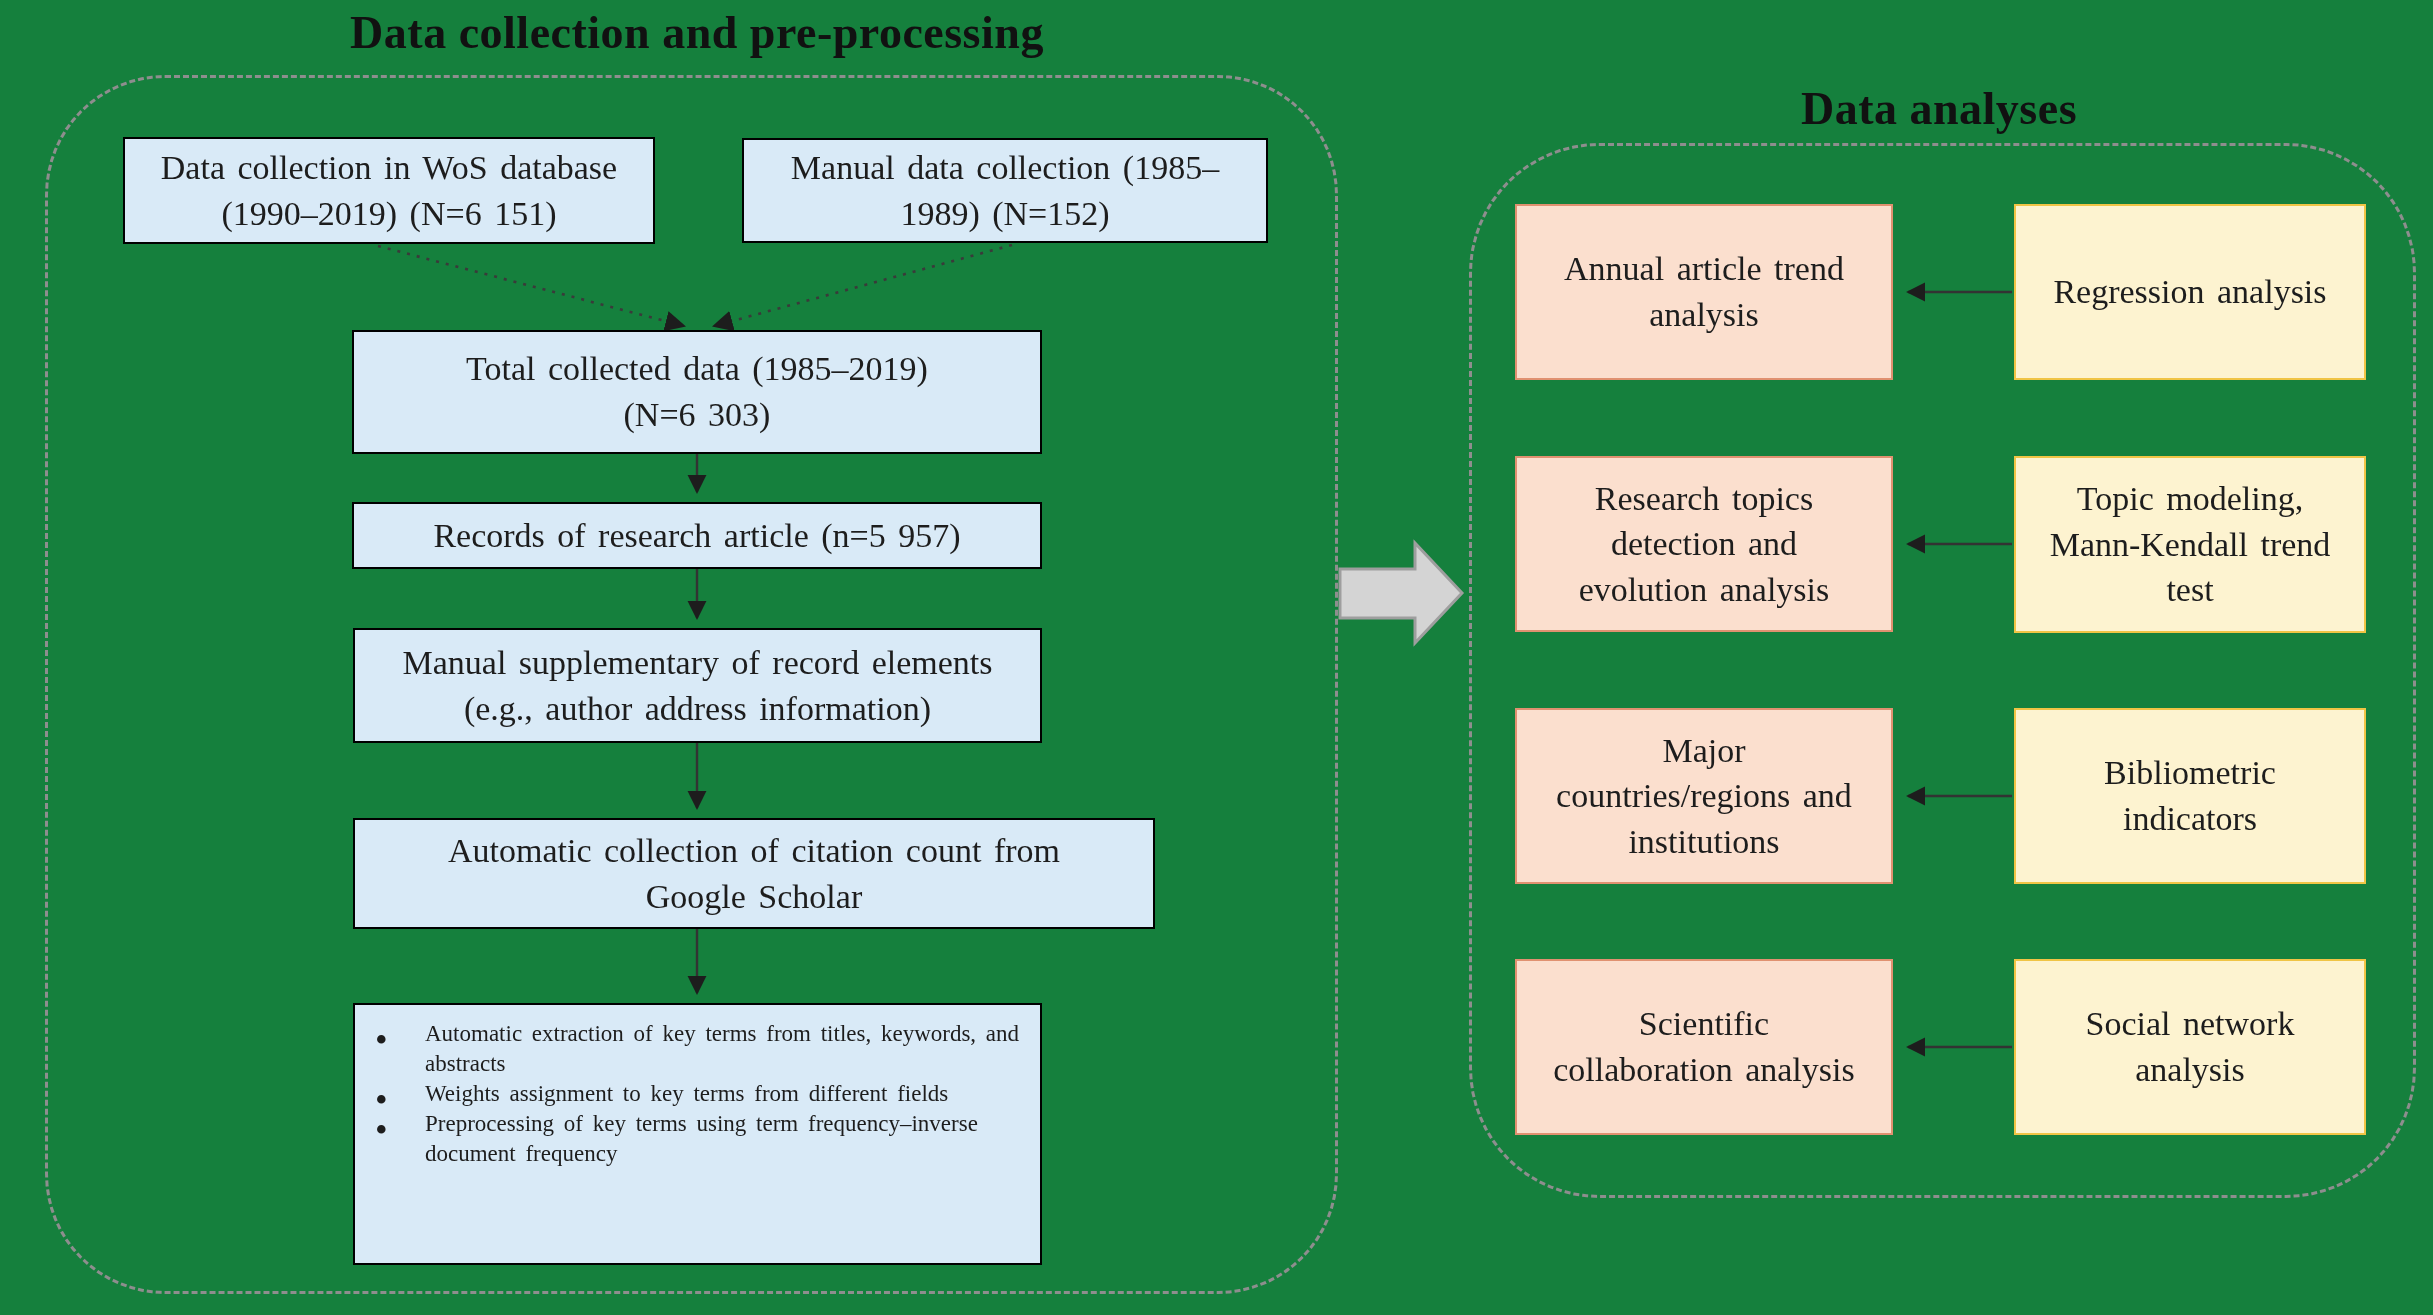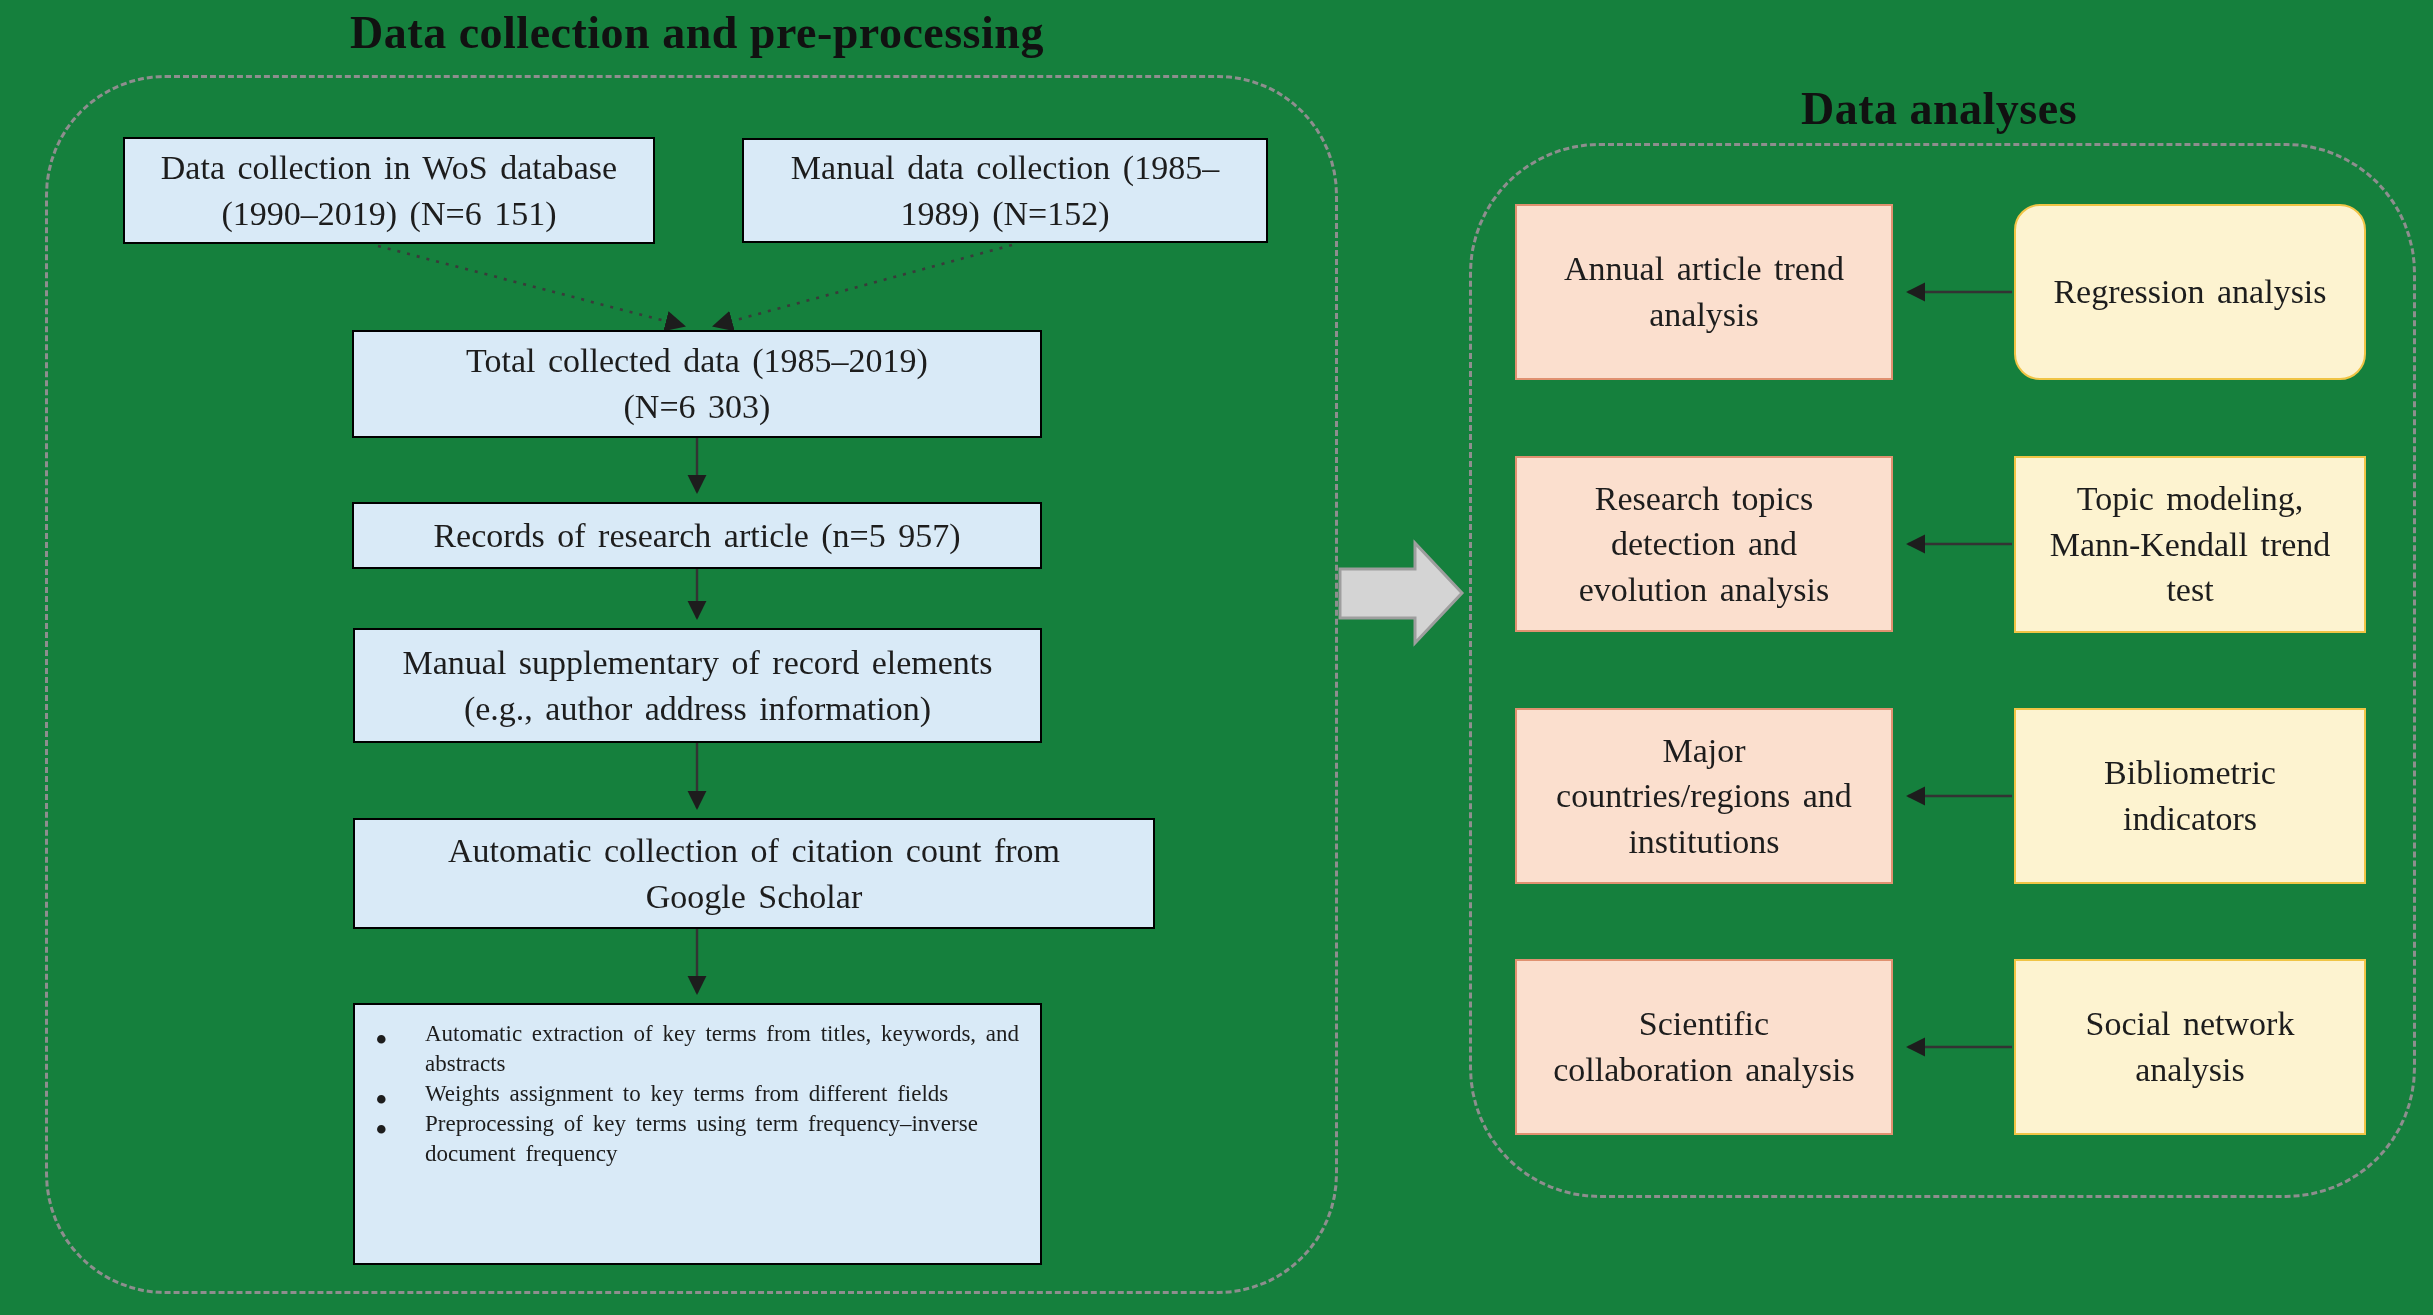--- a/index.html
+++ b/index.html
@@ -70,21 +70,21 @@
   <div class="box blue" style="left:123px; top:137px; width:532px; height:107px;">
     <span>Data collection in WoS database
 (1990–2019) (N=6 151)</span>
   </div>
 
   <div class="box blue" style="left:742px; top:138px; width:526px; height:105px;">
     <span>Manual data collection (1985–
 1989) (N=152)</span>
   </div>
 
-  <div class="box blue" style="left:352px; top:330px; width:690px; height:108px;">
+  <div class="box blue" style="left:352px; top:330px; width:690px; height:124px;">
     <span>Total collected data (1985–2019)
 (N=6 303)</span>
   </div>
 
   <div class="box blue" style="left:352px; top:502px; width:690px; height:67px;">
     <span>Records of research article (n=5 957)</span>
   </div>
 
   <div class="box blue" style="left:353px; top:628px; width:689px; height:115px;">
     <span>Manual supplementary of record elements
@@ -105,21 +105,21 @@
   </div>
 
   <div class="section-title" style="left:1539px; top:82px; width:800px;">Data analyses</div>
 
   <div class="dashed-container container-right"></div>
 
   <div class="box pink" style="left:1515px; top:204px; width:378px; height:176px;">
     <span>Annual article trend
 analysis</span>
   </div>
-  <div class="box yellow" style="left:2014px; top:204px; width:352px; height:176px;border-radius:26px;">
+  <div class="box yellow" style="left:2014px; top:204px; width:352px; height:176px;">
     <span>Regression analysis</span>
   </div>
 
   <div class="box pink" style="left:1515px; top:456px; width:378px; height:176px;">
     <span>Research topics
 detection and
 evolution analysis</span>
   </div>
   <div class="box yellow" style="left:2014px; top:456px; width:352px; height:177px;">
     <span>Topic modeling,

